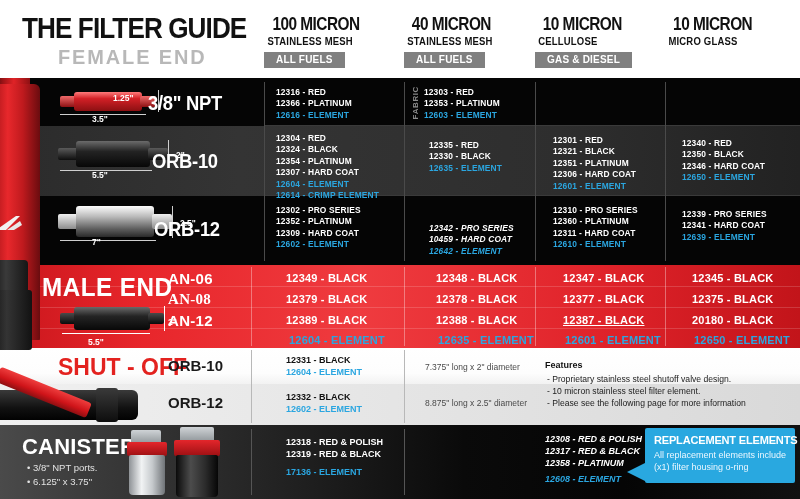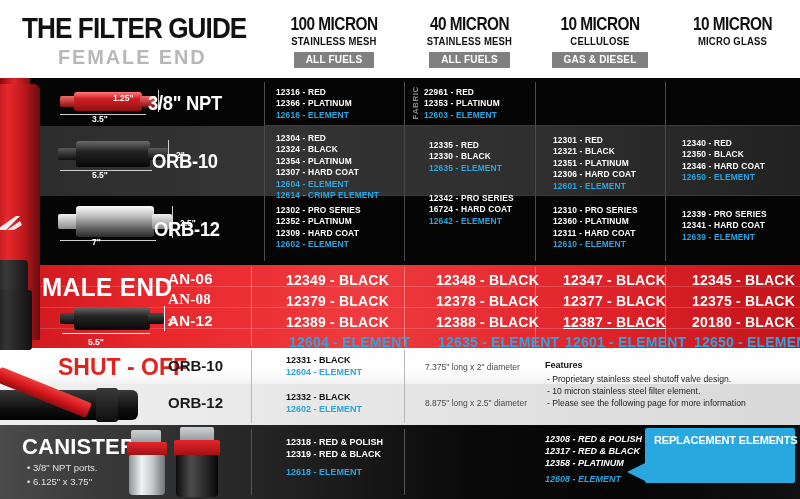--- a/index.html
+++ b/index.html
@@ -19,21 +19,21 @@
     font-weight:bold; font-size:29px; letter-spacing:-1.0px;
     color:#111; transform:scaleX(0.90); transform-origin:left top;
     white-space:nowrap;
   }
   .title-sub {
     position:absolute; left:58px; top:45px;
     font-weight:bold; font-size:21px; letter-spacing:2.0px;
     color:#b8b8b8; transform:scaleX(0.95); transform-origin:left top;
     white-space:nowrap;
   }
-  .colhead { position:absolute; top:14px; text-align:center; }
+  .colhead { position:absolute; top:14px; }
   .colhead .mic {
     font-weight:bold; font-size:17.5px; letter-spacing:-0.6px; color:#111;
     transform:scaleX(0.88); transform-origin:center top; white-space:nowrap;
   }
   .colhead .mat {
     font-weight:bold; font-size:10px; letter-spacing:0.2px; color:#111;
     margin-top:1px; transform:scaleX(0.95); transform-origin:center top; white-space:nowrap;
   }
   .colhead .fuel {
     display:inline-block; margin-top:5px;
@@ -74,21 +74,21 @@
   .male-stripe { position:absolute; left:0; width:800px; height:1px; background:rgba(255,255,255,0.16); }
   .male-title {
     position:absolute; left:42px; top:8px; color:#fff; font-weight:bold;
     font-size:25px; letter-spacing:0.5px; white-space:nowrap;
     transform:scaleX(0.97); transform-origin:left top;
   }
   .an-lbl {
     position:absolute; left:168px; color:#fff; font-weight:bold; font-size:15px;
     letter-spacing:0.3px; white-space:nowrap;
   }
-  .mcodes { position:absolute; color:#fff; font-weight:bold; font-size:14px; white-space:nowrap; letter-spacing:0.2px;}
+  .mcodes { position:absolute; color:#fff; font-weight:bold; font-size:11px; white-space:nowrap; letter-spacing:0.2px;}
   .mcodes.el { color:#2ba6e0; }
 
   
   .shut { position:absolute; left:0; top:348px; width:800px; height:77px; background:#fff; }
   .shut-r1 { position:absolute; left:0; top:0; width:800px; height:36px;
              background:linear-gradient(to bottom,#ffffff 0%,#fdfdfd 70%,#f2f2f2 100%); }
   .shut-r2 { position:absolute; left:0; top:36px; width:800px; height:41px;
              background:linear-gradient(to right,#f0f0f0 0%,#e6e6e6 45%,#d9d9d9 100%); }
   .shut-title {
     position:absolute; left:58px; top:6px; color:#e3221f; font-weight:bold;
@@ -229,21 +229,21 @@
     <div class="dims" style="left:113px; top:15px;">1.25"</div>
     <div class="lbl-type" style="left:148px; top:14px;">3/8" NPT</div>
 
     <div class="codes" style="left:276px; top:9px;">
       <div>12316 - RED</div>
       <div>12366 - PLATINUM</div>
       <div class="el">12616 - ELEMENT</div>
     </div>
     <div class="fabric-tag" style="left:411px; top:8px;">FABRIC</div>
     <div class="codes" style="left:424px; top:9px;">
-      <div>22961 - RED</div>
+      <div>12303 - RED</div>
       <div>12353 - PLATINUM</div>
       <div class="el">12603 - ELEMENT</div>
     </div>
 
     <div class="filt" style="left:58px; top:60px; width:120px; height:34px;">
       <div class="endA" style="left:0px; top:10px; width:20px; height:12px; background:linear-gradient(to bottom,#5a5a5a,#0e0e0e);"></div>
       <div class="barrel" style="left:18px; top:3px; width:74px; height:26px; background:linear-gradient(to bottom,#6b6b6b,#232323 40%,#070707);"></div>
       <div class="endB" style="left:90px; top:10px; width:20px; height:12px; background:linear-gradient(to bottom,#5a5a5a,#0e0e0e);"></div>
       <div class="dimline" style="left:2px; top:32px; width:92px; height:1px;"></div>
       <div class="dimline" style="left:110px; top:2px; width:1px; height:28px;"></div>
@@ -289,23 +289,23 @@
     <div class="dims" style="left:92px; top:159px;">7"</div>
     <div class="dims" style="left:180px; top:140px;">2.5"</div>
     <div class="lbl-type" style="left:154px; top:140px;">ORB-12</div>
 
     <div class="codes" style="left:276px; top:127px;">
       <div>12302 - PRO SERIES</div>
       <div>12352 - PLATINUM</div>
       <div>12309 - HARD COAT</div>
       <div class="el">12602 - ELEMENT</div>
     </div>
-    <div class="codes" style="left:429px; top:115px;">
+    <div class="codes" style="left:429px; top:145px;font-style:italic;">
       <div>12342 - PRO SERIES</div>
-      <div>16724 - HARD COAT</div>
+      <div>10459 - HARD COAT</div>
       <div class="el">12642 - ELEMENT</div>
     </div>
     <div class="codes" style="left:553px; top:127px;">
       <div>12310 - PRO SERIES</div>
       <div>12360 - PLATINUM</div>
       <div>12311 - HARD COAT</div>
       <div class="el">12610 - ELEMENT</div>
     </div>
     <div class="codes" style="left:682px; top:131px;">
       <div>12339 - PRO SERIES</div>
@@ -414,30 +414,31 @@
     <div class="canimg" style="left:170px; top:2px; width:68px; height:70px;">
       <div class="can-top" style="left:10px; top:0px; width:34px; height:15px;"></div>
       <div class="can-red" style="left:4px; top:13px; width:46px; height:16px;"></div>
       <div class="can-cyl" style="left:6px; top:28px; width:42px; height:42px; background:linear-gradient(to right,#0a0a0a,#4c4c4c 35%,#2b2b2b 70%,#060606);"></div>
     </div>
 
     <div class="can-codes" style="left:286px; top:11px;">
       <div>12318 - RED &amp; POLISH</div>
       <div>12319 - RED &amp; BLACK</div>
       <div style="height:6px"></div>
-      <div class="el">12618 - ELEMENT</div>
+      <div class="el">17136 - ELEMENT</div>
     </div>
 
     <div class="can-codes" style="left:545px; top:8px;font-style:italic;">
       <div>12308 - RED &amp; POLISH</div>
       <div>12317 - RED &amp; BLACK</div>
       <div>12358 - PLATINUM</div>
       <div style="height:4px"></div>
       <div class="el">12608 - ELEMENT</div>
     </div>
   </div>
 
   <div class="callout-tail"></div>
   <div class="callout">
     <div class="ch">REPLACEMENT ELEMENTS</div>
+    <div class="cb">All replacement elements include (x1) filter housing o-ring</div>
   </div>
 
 </div>
 
 </body></html>

